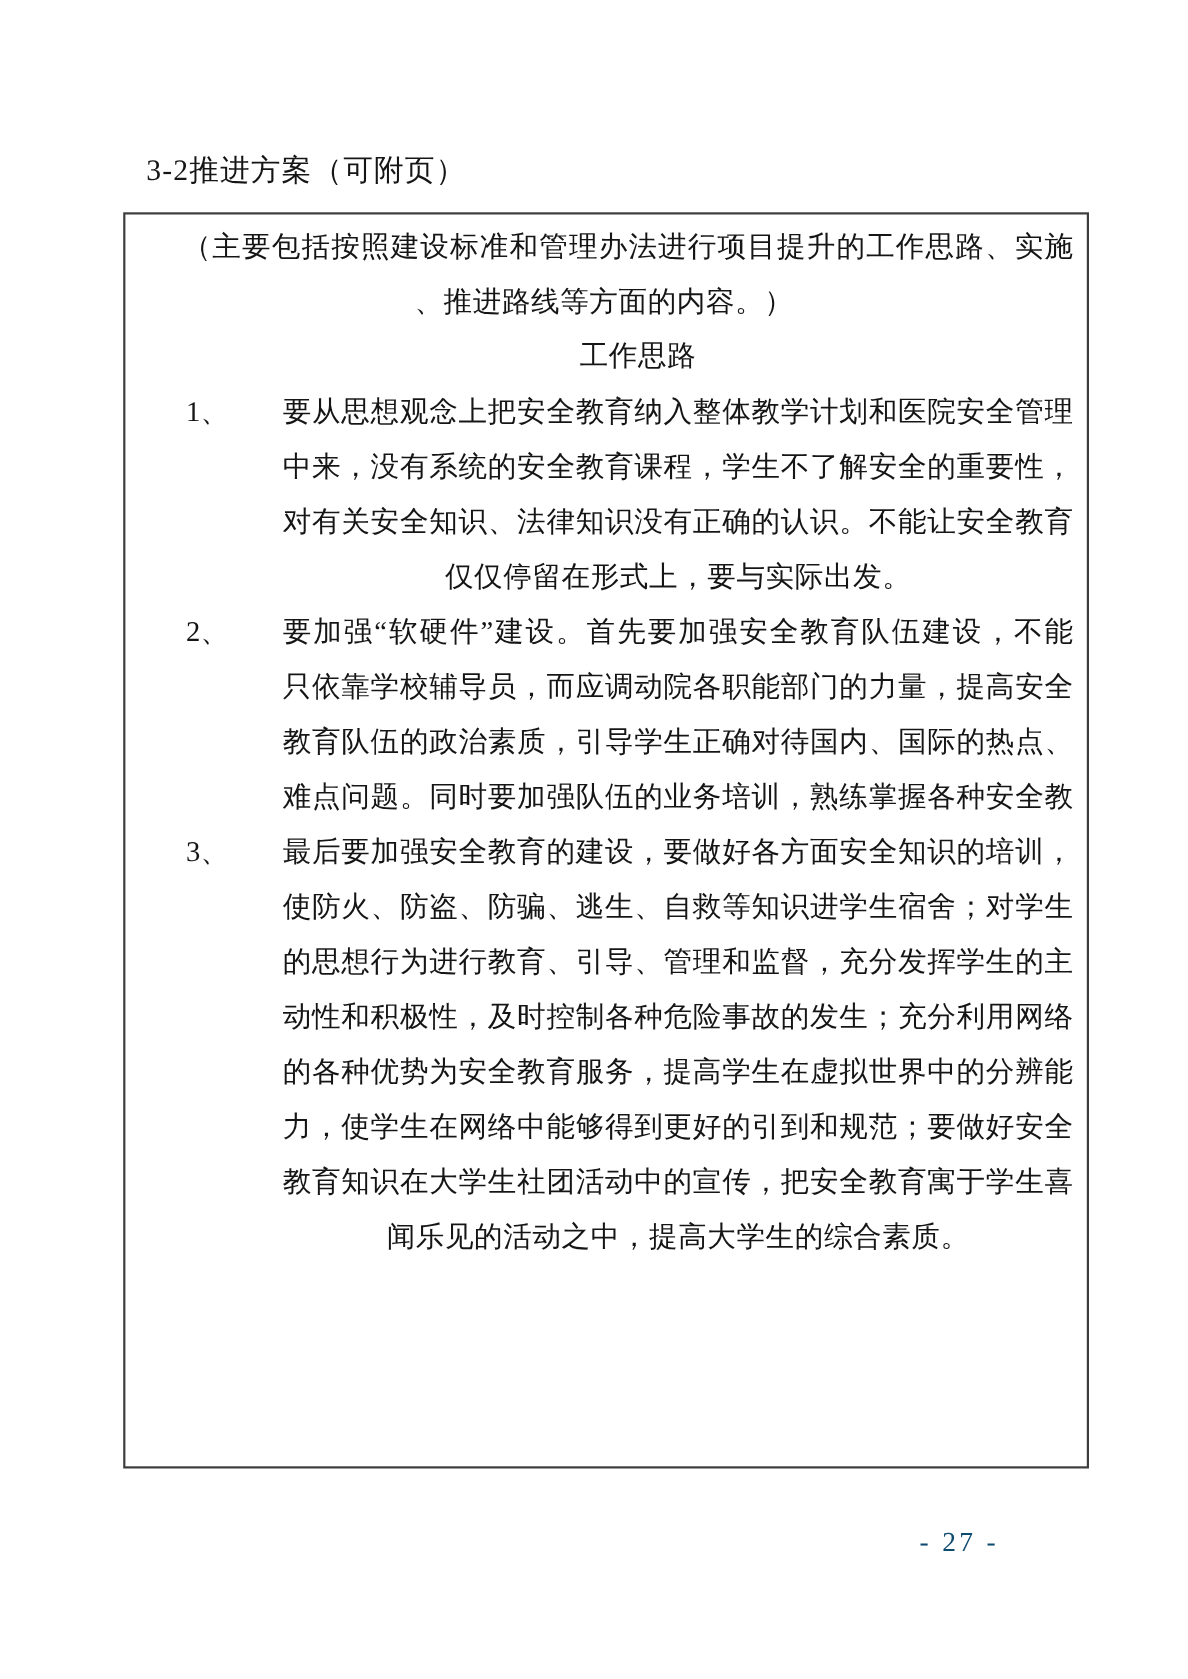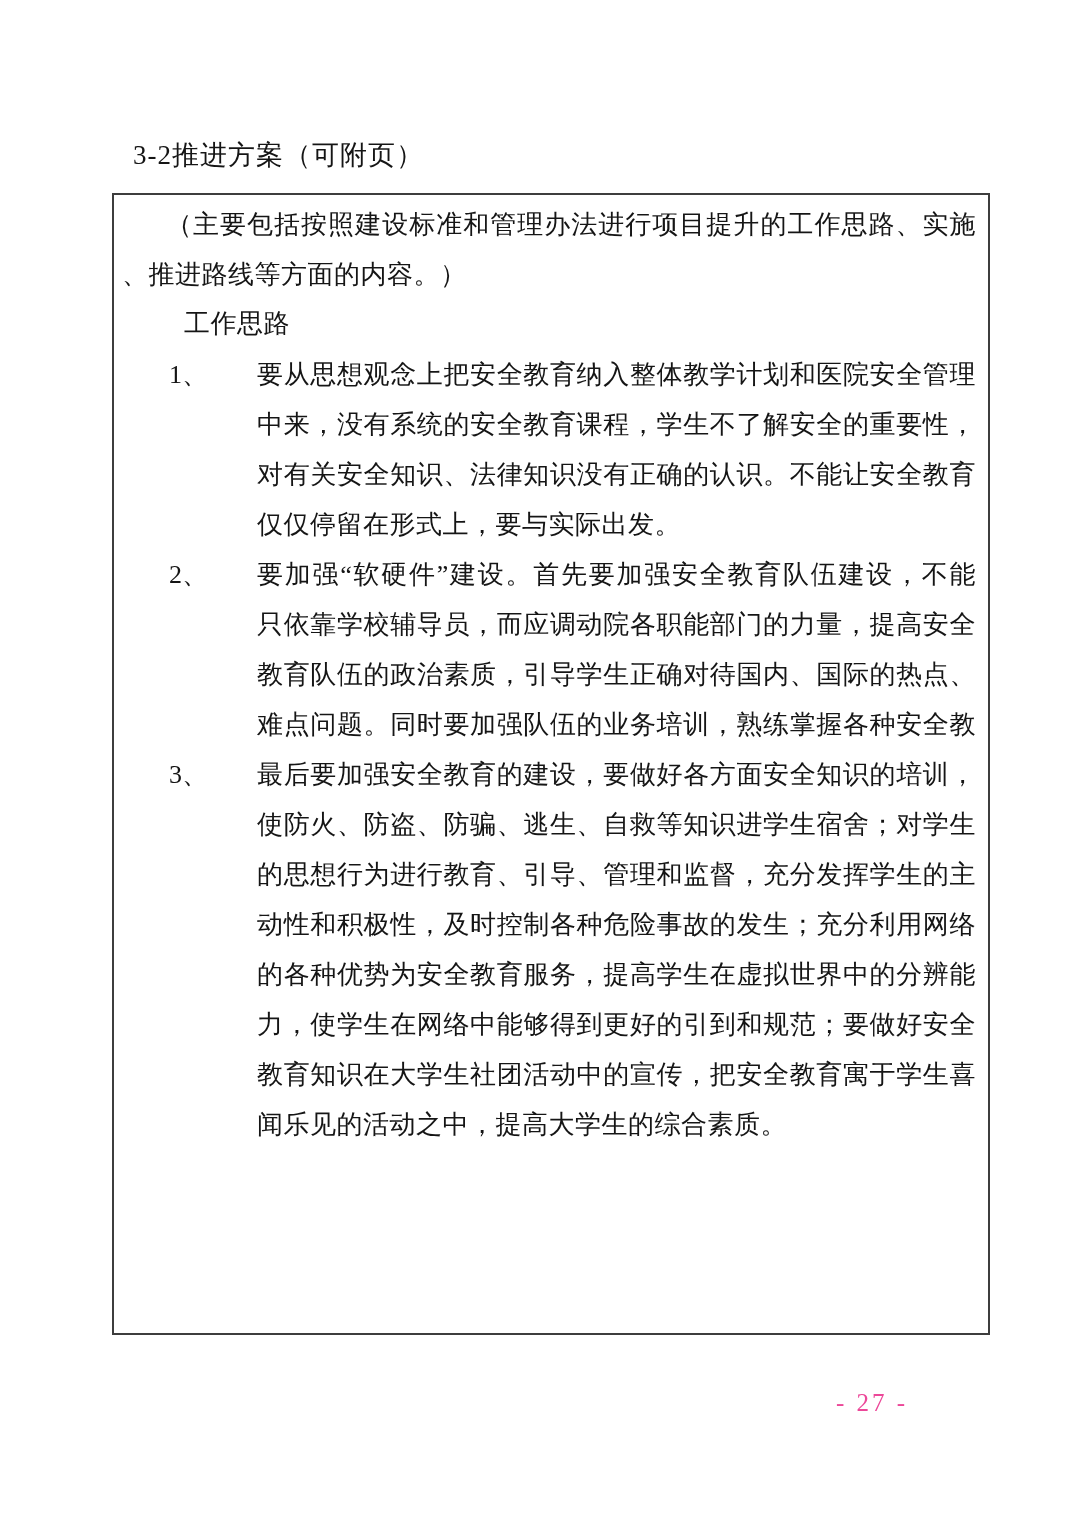--- a/index.html
+++ b/index.html
@@ -33,21 +33,21 @@
     height: 1142px;
     border: 2px solid #3d3d3d;
     box-sizing: border-box;
     padding: 5px 12px 0 8px;
   }
   .line {
     font-size: 26px;
     line-height: 50px;
     height: 50px;
     overflow: hidden;
-    text-align: left;
+    text-align: center;
     letter-spacing: 0.5px;
   }
   .full {
     text-align: justify;
     text-align-last: justify;
     text-justify: inter-character;
   }
   .indent2 {
     padding-left: 44px;
   }
@@ -71,21 +71,21 @@
     min-width: 0;
   }
   .page-number {
     position: absolute;
     left: 836px;
     top: 1386px;
     font-size: 25px;
     line-height: 34px;
     letter-spacing: 3px;
     white-space: nowrap;
-    color: #ec4899;
+    color: #0c4a6e;
   }
 </style>
 </head>
 <body>
 
 <div class="page">
 
   <div class="heading">3-2推进方案（可附页）</div>
 
   <div class="content-box">

